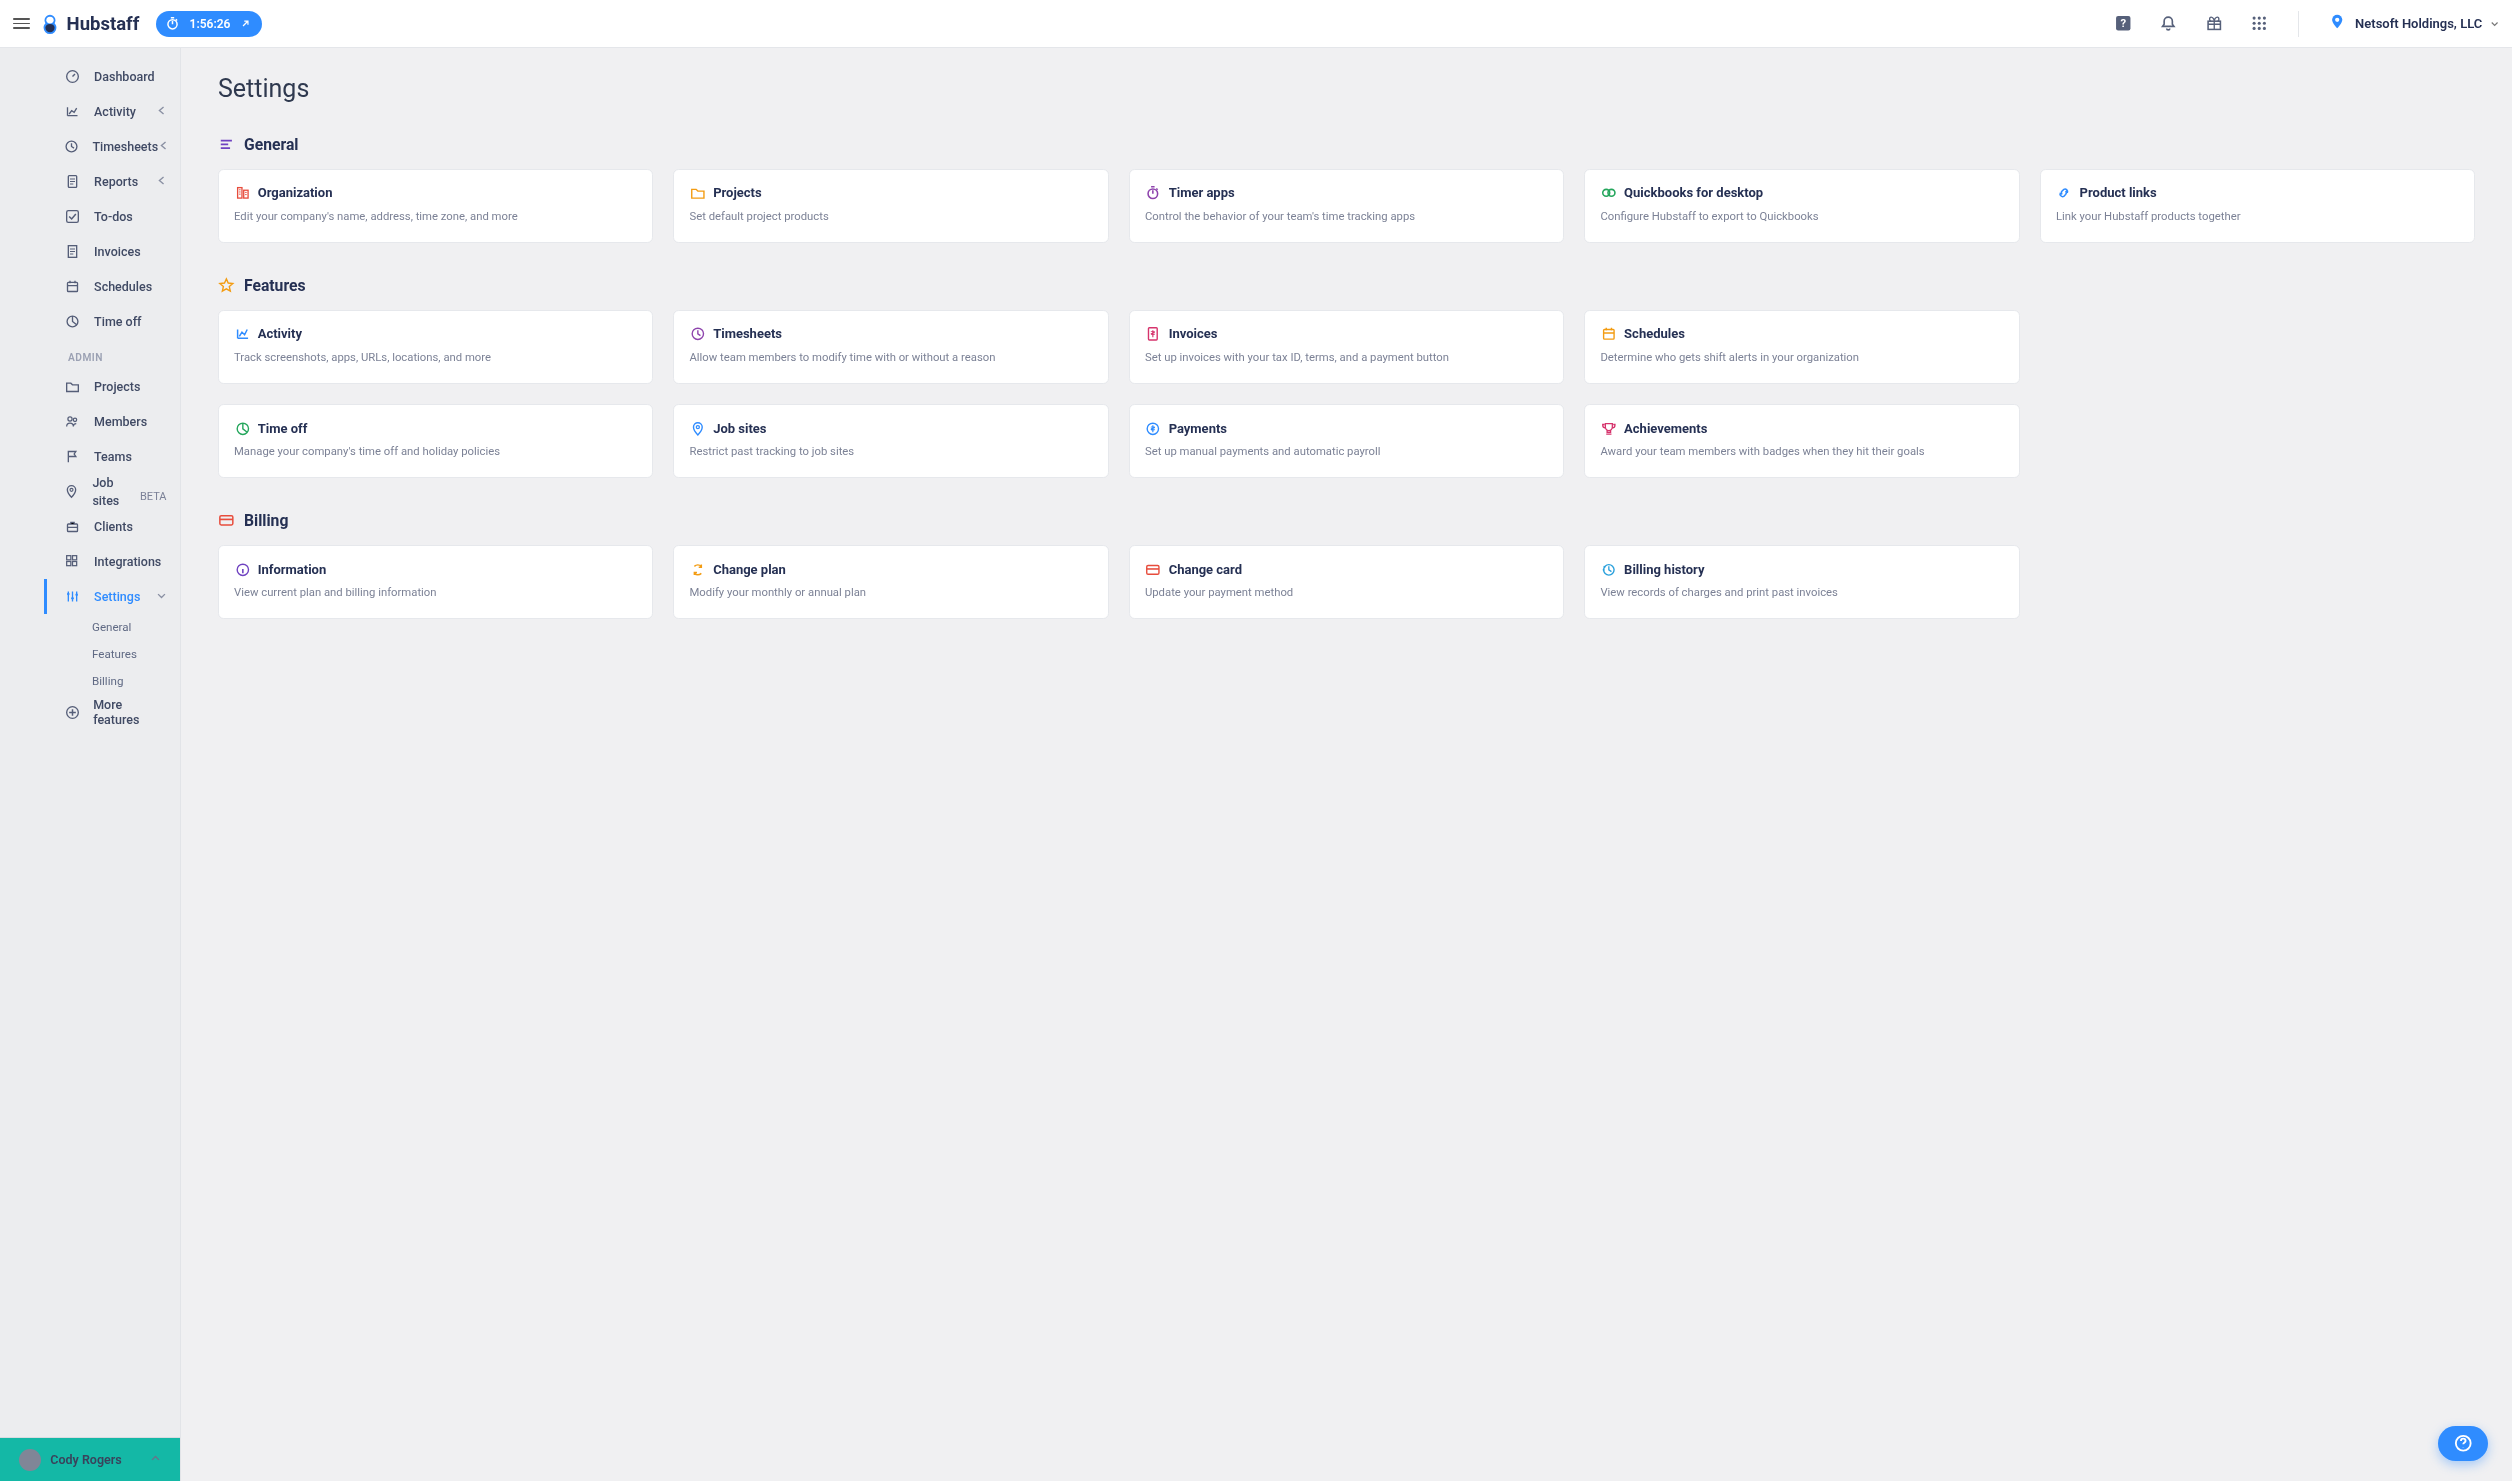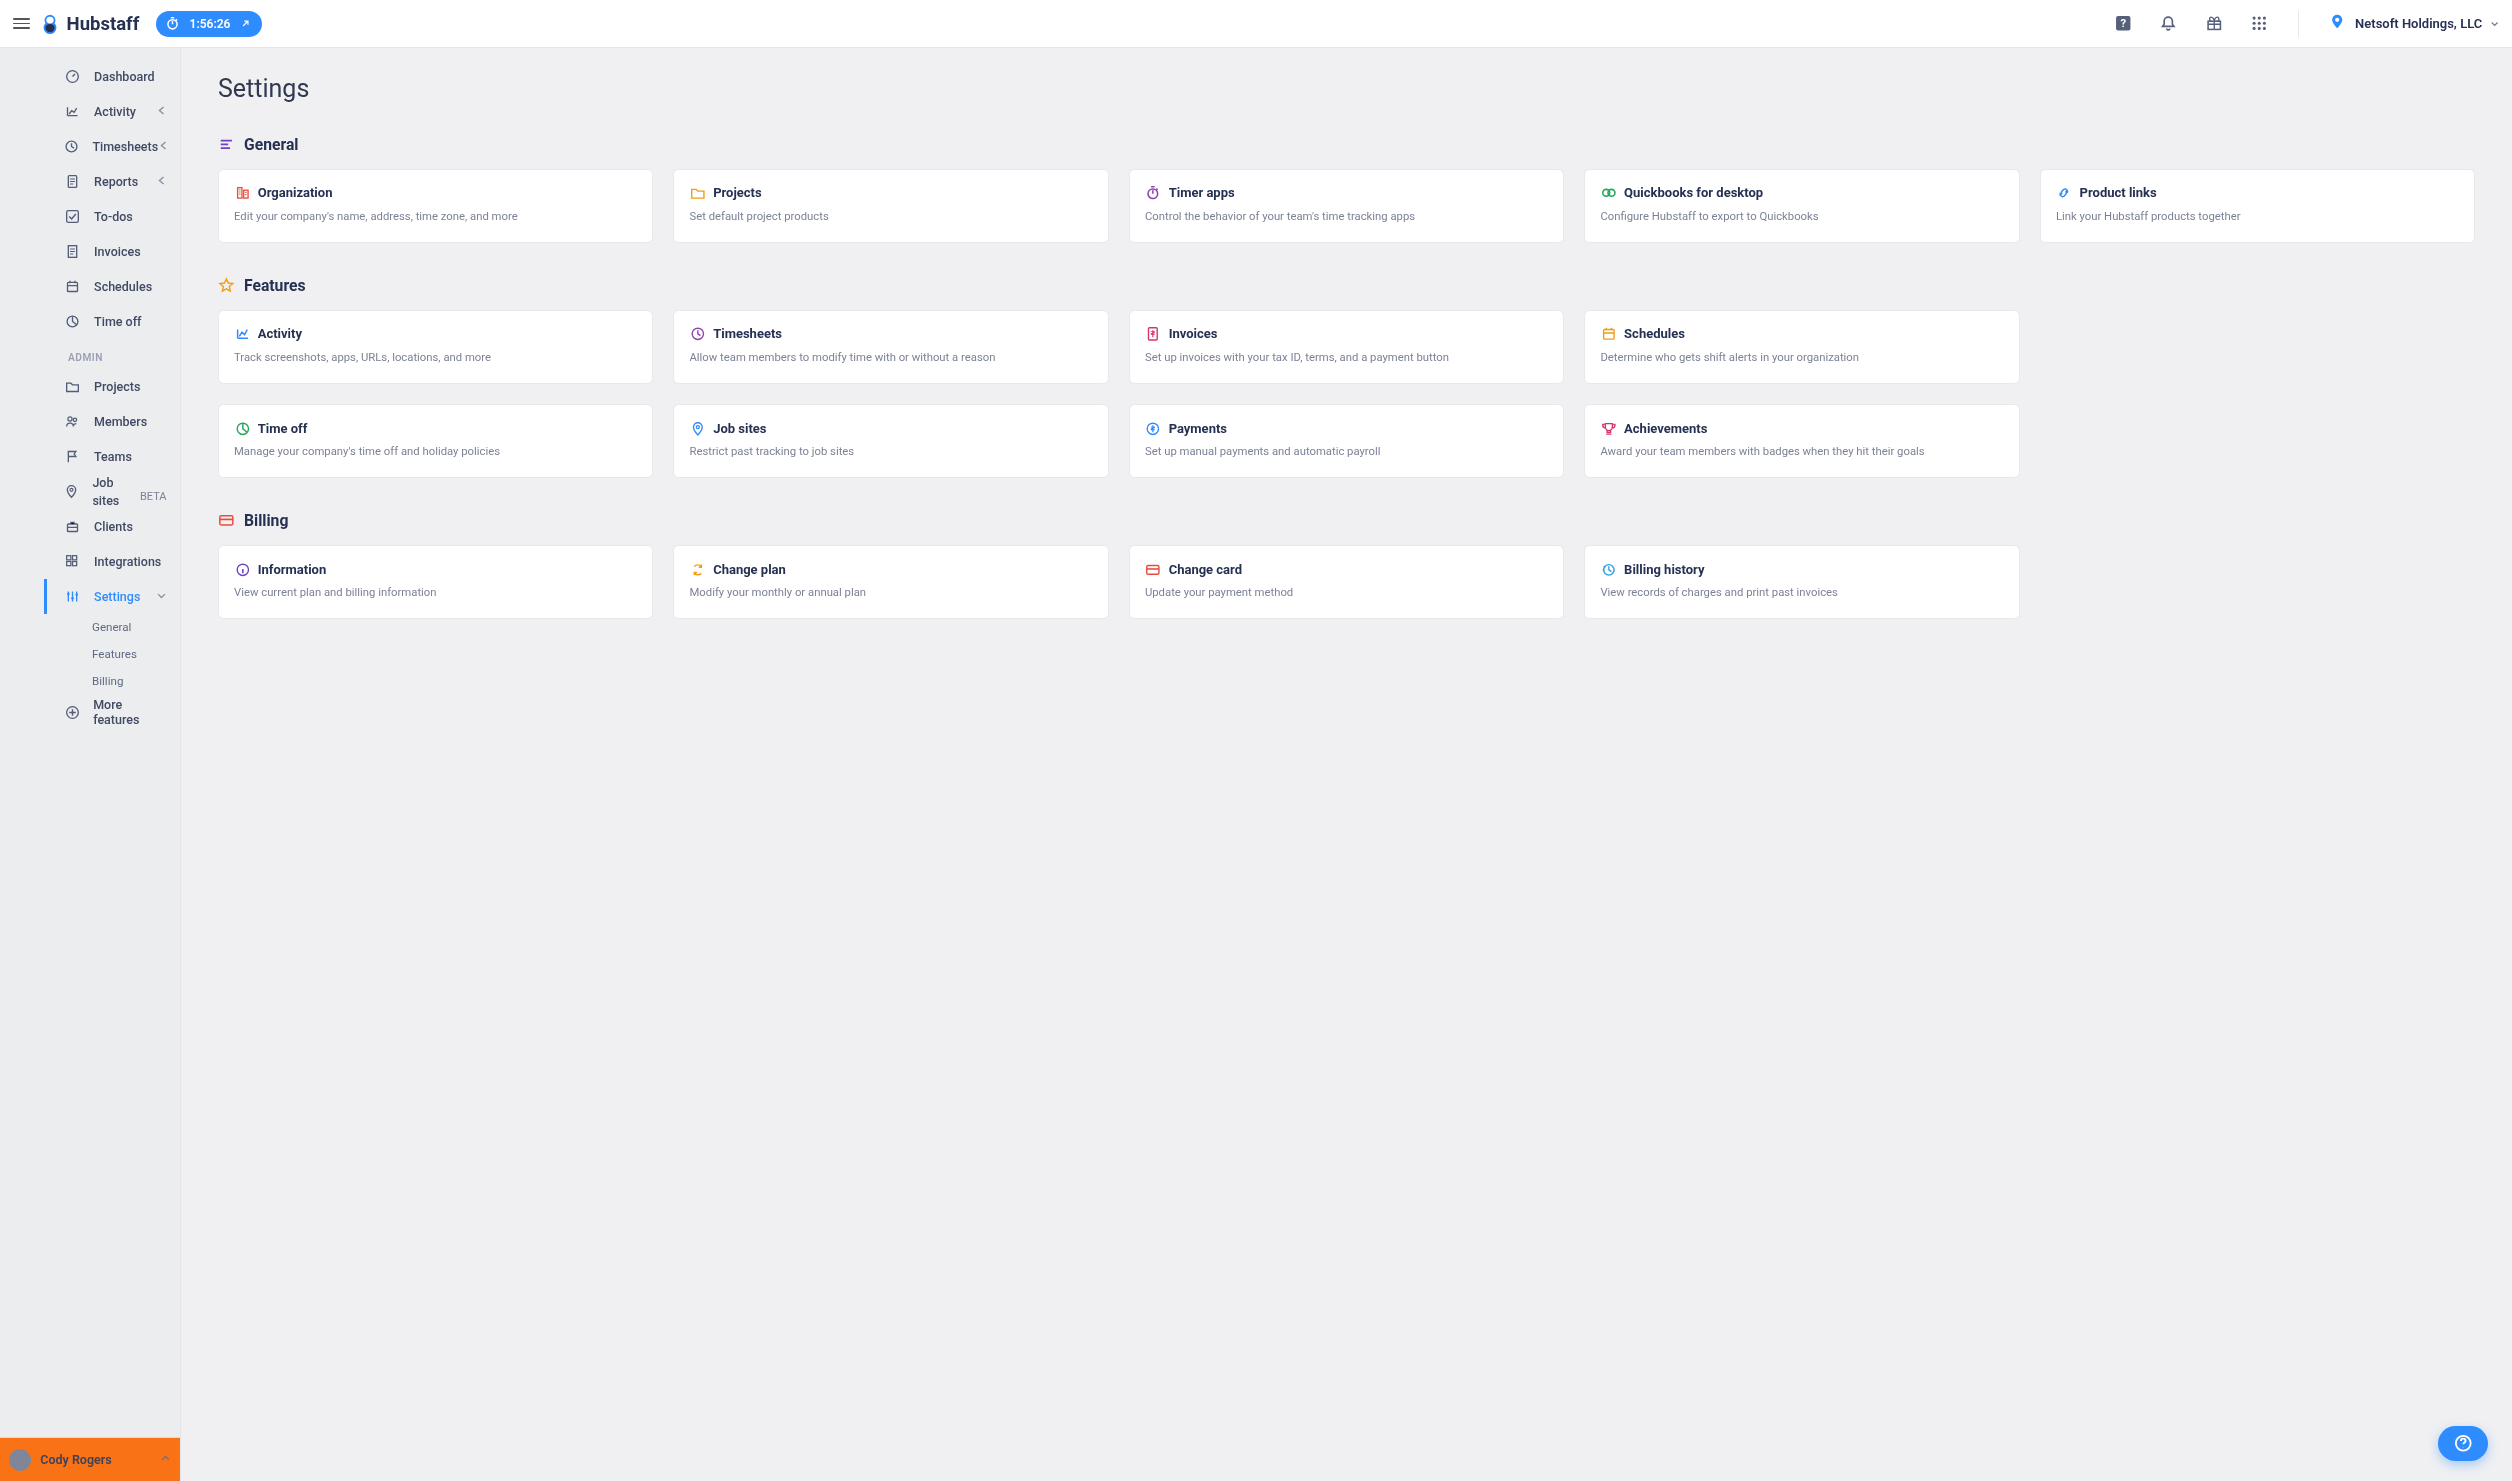--- a/index.html
+++ b/index.html
@@ -80,22 +80,22 @@
   .nav-item .chev { margin-left:auto; color:#8a90a3; }
   .nav-item .chev svg { width:11px; height:11px; }
   .nav-section-label {
     padding:13px 13px 5.6px 24px; color:#9ba1b3; font-size:10.2px; letter-spacing:0.5px; font-weight:600;
   }
   .nav-sub { padding-left:48px; }
   .nav-sub .sub-item { display:block; padding:6.5px 0; font-size:11.6px; color:#606a84; cursor:pointer; }
   .badge-beta { font-size:11px; font-weight:400; color:#7b8197; margin-left:3.7px; vertical-align:super;padding-left:17px; }
 
   .sidebar-footer {
-    height:44px; background:#f97316;
-    display:flex; align-items:center; padding:0 9px; gap:9.3px;
+    height:44px; background:#14b8a6;
+    display:flex; align-items:center; padding:0 19px; gap:9.3px;
     cursor:pointer; border-top:0.9px solid #d9dbe0;
   }
   .avatar { width:22px; height:22px; border-radius:50%; background:#808697; display:inline-block; }
   .sidebar-footer .uname { font-weight:600; color:#3a425b; font-size:12.5px; }
   .sidebar-footer .caret-up { margin-left:auto; color:#6a7289; }
 
   
   .main { flex:1; overflow-y:auto; padding:26px 37px 56px 37px; }
   .page-title { font-size:25px; font-weight:400; color:#2f394f; margin-bottom:31.5px; }
   .section { margin-bottom:33px; }

